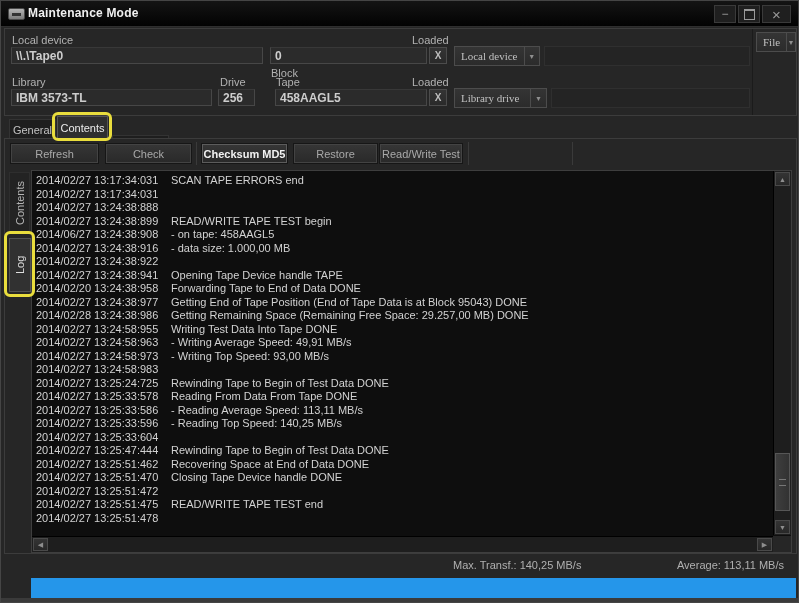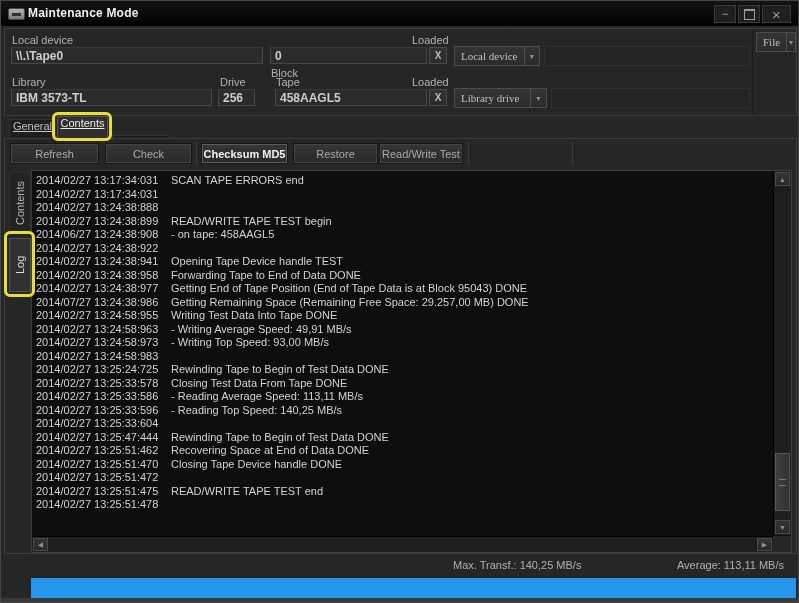--- a/index.html
+++ b/index.html
@@ -27,22 +27,22 @@
     font-size:12px;font-weight:bold;color:#cdcdcd;display:flex;align-items:center;padding:0 4px;white-space:nowrap;overflow:hidden;}
   .xbtn{background:linear-gradient(#343434,#2a2a2a);border:1px solid #4c4c4c;color:#bdbdbd;
     font-size:10px;font-weight:bold;display:flex;align-items:center;justify-content:center;}
   .combo{background:linear-gradient(#343434,#2b2b2b);border:1px solid #4c4c4c;display:flex;align-items:stretch;font-size:11px;color:#c0c0c0;}
   .combo .txt{flex:1;display:flex;align-items:center;padding:0 6px;white-space:nowrap;font-family:Liberation Serif, serif;}
   .combo .arr{width:15px;border-left:1px solid #4c4c4c;display:flex;align-items:center;justify-content:center;font-size:7px;color:#8f8f8f;}
   .strip{background:#242424;border:1px solid #2f2f2f;}
   .vdivider{width:1px;background:#1b1b1b;}
 
   
-  .tab{font-size:11px;display:flex;justify-content:center;
-    background:#1e1e1e;border:1px solid #333;border-bottom:none;color:#c2c2c2;text-decoration:underline;}
+  .tab{font-size:11px;display:flex;align-items:center;justify-content:center;
+    background:#1e1e1e;border:1px solid #333;border-bottom:none;color:#c2c2c2;}
   .tab.active{background:#2f2f2f;border-color:#555;color:#ececec;z-index:3;}
   .annotation{border:3px solid #e9dd3d;border-radius:6px;background:transparent;z-index:5;pointer-events:none;}
 
   
   .btn{background:linear-gradient(#363636,#292929);border:1px solid #161616;
     box-shadow:inset 0 0 0 1px #434343;color:#a9a9a9;font-size:11px;
     display:flex;align-items:center;justify-content:center;white-space:nowrap;}
   .btn.highlight{color:#f2f2f2;font-weight:bold;box-shadow:inset 0 0 0 1px #5c5c5c;}
   .btn.disabled{color:#5e5e5e;margin-top:33px;}
   .toolsep{width:1px;background:#0e0e0e;border-right:1px solid #3a3a3a;}
@@ -183,31 +183,32 @@
   <div class="abs annotation" style="left: 3px; top: 230px; width: 31px; height: 66px; z-index: 5; border-color: rgb(233, 221, 61);"></div>
 
   <div class="abs logwrap" style="left:30px;top:169px;width:761px;height:383px;z-index:2;">
     <div class="abs logview">
       <div>
           <div class="log-line"><span class="log-time">2014/02/27 13:17:34:031</span><span>SCAN TAPE ERRORS end</span></div>
           <div class="log-line"><span class="log-time">2014/02/27 13:17:34:031</span><span></span></div>
           <div class="log-line"><span class="log-time">2014/02/27 13:24:38:888</span><span></span></div>
           <div class="log-line"><span class="log-time">2014/02/27 13:24:38:899</span><span>READ/WRITE TAPE TEST begin</span></div>
           <div class="log-line"><span class="log-time">2014/06/27 13:24:38:908</span><span>- on tape: 458AAGL5</span></div>
+          <div class="log-line"><span class="log-time">2014/02/27 13:24:38:916</span><span>- data size: 1.000,00 MB</span></div>
           <div class="log-line"><span class="log-time">2014/02/27 13:24:38:922</span><span></span></div>
-          <div class="log-line"><span class="log-time">2014/02/27 13:24:38:941</span><span>Opening Tape Device handle TEST</span></div>
+          <div class="log-line"><span class="log-time">2014/02/27 13:24:38:941</span><span>Opening Tape Device handle TAPE</span></div>
           <div class="log-line"><span class="log-time">2014/02/20 13:24:38:958</span><span>Forwarding Tape to End of Data DONE</span></div>
           <div class="log-line"><span class="log-time">2014/02/27 13:24:38:977</span><span>Getting End of Tape Position (End of Tape Data is at Block 95043) DONE</span></div>
-          <div class="log-line"><span class="log-time">2014/07/27 13:24:38:986</span><span>Getting Remaining Space (Remaining Free Space: 29.257,00 MB) DONE</span></div>
+          <div class="log-line"><span class="log-time">2014/02/28 13:24:38:986</span><span>Getting Remaining Space (Remaining Free Space: 29.257,00 MB) DONE</span></div>
           <div class="log-line"><span class="log-time">2014/02/27 13:24:58:955</span><span>Writing Test Data Into Tape DONE</span></div>
           <div class="log-line"><span class="log-time">2014/02/27 13:24:58:963</span><span>- Writing Average Speed: 49,91 MB/s</span></div>
           <div class="log-line"><span class="log-time">2014/02/27 13:24:58:973</span><span>- Writing Top Speed: 93,00 MB/s</span></div>
           <div class="log-line"><span class="log-time">2014/02/27 13:24:58:983</span><span></span></div>
           <div class="log-line"><span class="log-time">2014/02/27 13:25:24:725</span><span>Rewinding Tape to Begin of Test Data DONE</span></div>
-          <div class="log-line"><span class="log-time">2014/02/27 13:25:33:578</span><span>Closing Test Data From Tape DONE</span></div>
+          <div class="log-line"><span class="log-time">2014/02/27 13:25:33:578</span><span>Reading From Data From Tape DONE</span></div>
           <div class="log-line"><span class="log-time">2014/02/27 13:25:33:586</span><span>- Reading Average Speed: 113,11 MB/s</span></div>
           <div class="log-line"><span class="log-time">2014/02/27 13:25:33:596</span><span>- Reading Top Speed: 140,25 MB/s</span></div>
           <div class="log-line"><span class="log-time">2014/02/27 13:25:33:604</span><span></span></div>
           <div class="log-line"><span class="log-time">2014/02/27 13:25:47:444</span><span>Rewinding Tape to Begin of Test Data DONE</span></div>
           <div class="log-line"><span class="log-time">2014/02/27 13:25:51:462</span><span>Recovering Space at End of Data DONE</span></div>
           <div class="log-line"><span class="log-time">2014/02/27 13:25:51:470</span><span>Closing Tape Device handle DONE</span></div>
           <div class="log-line"><span class="log-time">2014/02/27 13:25:51:472</span><span></span></div>
           <div class="log-line"><span class="log-time">2014/02/27 13:25:51:475</span><span>READ/WRITE TAPE TEST end</span></div>
           <div class="log-line"><span class="log-time">2014/02/27 13:25:51:478</span><span></span></div>
         </div>

